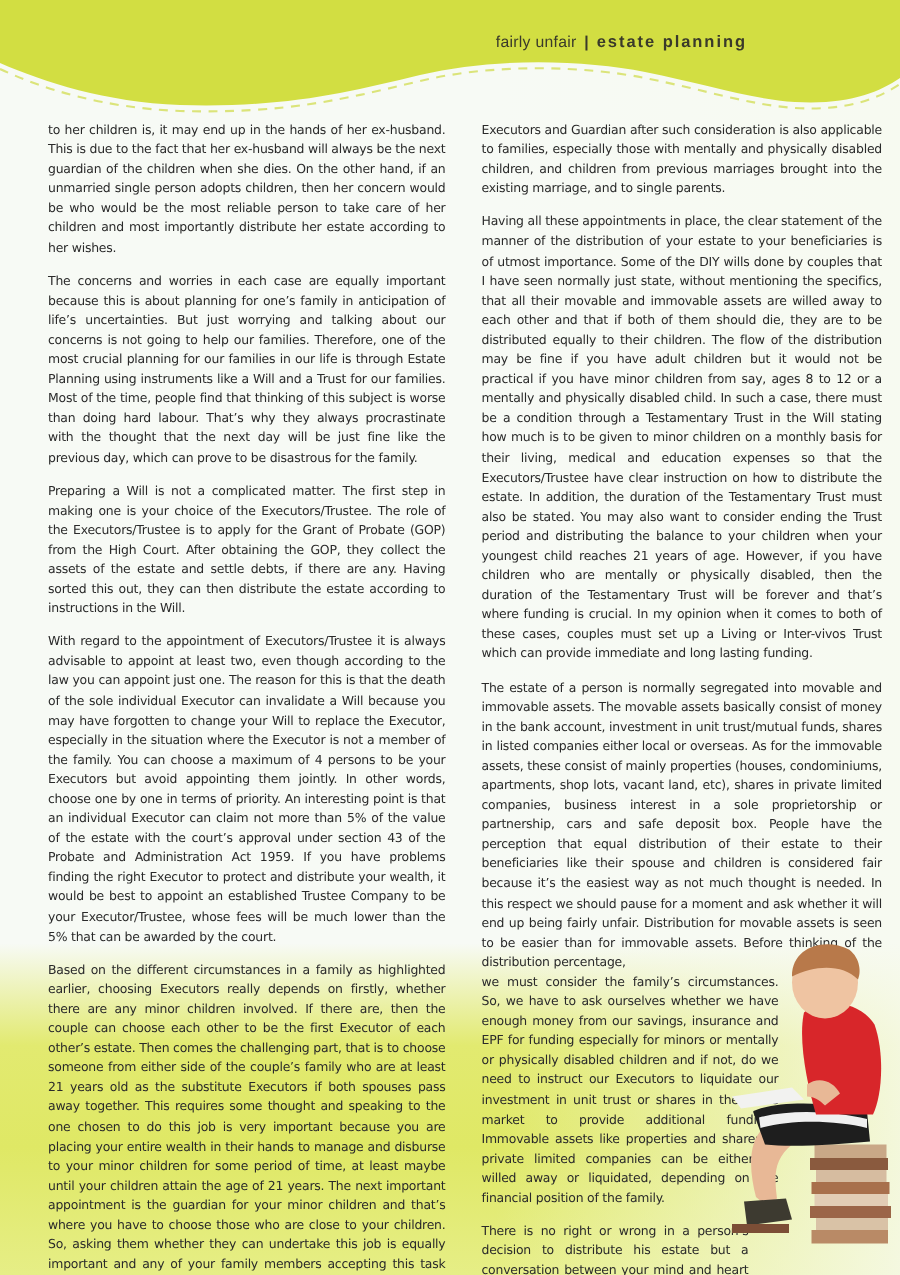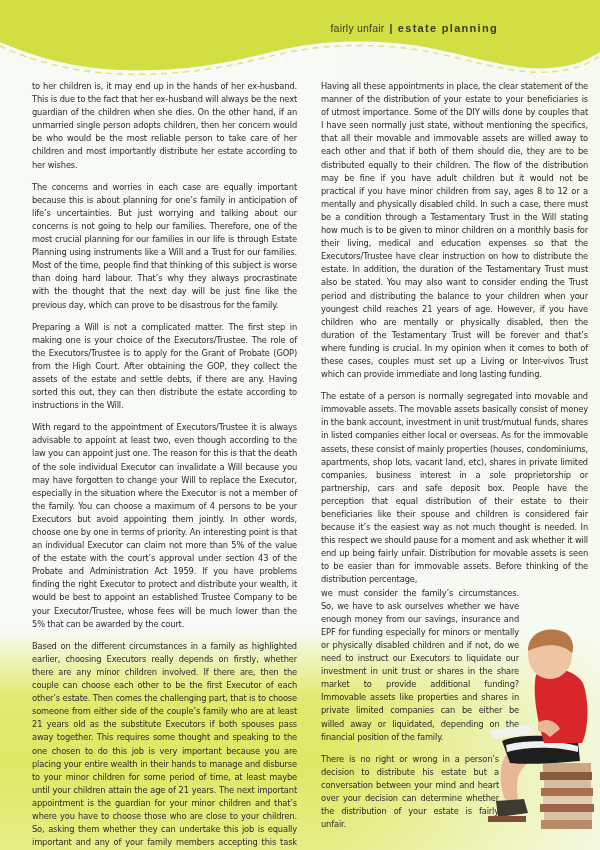--- a/index.html
+++ b/index.html
@@ -53,20 +53,21 @@
 
 <div class="col col-left">
   <p>to her children is, it may end up in the hands of her ex-husband. This is due to the fact that her ex-husband will always be the next guardian of the children when she dies. On the other hand, if an unmarried single person adopts children, then her concern would be who would be the most reliable person to take care of her children and most importantly distribute her estate according to her wishes.</p>
   <p>The concerns and worries in each case are equally important because this is about planning for one’s family in anticipation of life’s uncertainties. But just worrying and talking about our concerns is not going to help our families. Therefore, one of the most crucial planning for our families in our life is through Estate Planning using instruments like a Will and a Trust for our families. Most of the time, people find that thinking of this subject is worse than doing hard labour. That’s why they always procrastinate with the thought that the next day will be just fine like the previous day, which can prove to be disastrous for the family.</p>
   <p>Preparing a Will is not a complicated matter. The first step in making one is your choice of the Executors/Trustee. The role of the Executors/Trustee is to apply for the Grant of Probate (GOP) from the High Court. After obtaining the GOP, they collect the assets of the estate and settle debts, if there are any. Having sorted this out, they can then distribute the estate according to instructions in the Will.</p>
   <p>With regard to the appointment of Executors/Trustee it is always advisable to appoint at least two, even though according to the law you can appoint just one. The reason for this is that the death of the sole individual Executor can invalidate a Will because you may have forgotten to change your Will to replace the Executor, especially in the situation where the Executor is not a member of the family. You can choose a maximum of 4 persons to be your Executors but avoid appointing them jointly. In other words, choose one by one in terms of priority. An interesting point is that an individual Executor can claim not more than 5% of the value of the estate with the court’s approval under section 43 of the Probate and Administration Act 1959. If you have problems finding the right Executor to protect and distribute your wealth, it would be best to appoint an established Trustee Company to be your Executor/Trustee, whose fees will be much lower than the 5% that can be awarded by the court.</p>
   <p>Based on the different circumstances in a family as highlighted earlier, choosing Executors really depends on firstly, whether there are any minor children involved. If there are, then the couple can choose each other to be the first Executor of each other’s estate. Then comes the challenging part, that is to choose someone from either side of the couple’s family who are at least 21 years old as the substitute Executors if both spouses pass away together. This requires some thought and speaking to the one chosen to do this job is very important because you are placing your entire wealth in their hands to manage and disburse to your minor children for some period of time, at least maybe until your children attain the age of 21 years. The next important appointment is the guardian for your minor children and that’s where you have to choose those who are close to your children. So, asking them whether they can undertake this job is equally important and any of your family members accepting this task should also be given an allowance. It is also normal to see couples choosing a Trustee Company to be their substitute Executor for peace of mind. The decision on the choice of</p>
 </div>
 
 <div class="col col-right">
+  <p>Executors and Guardian after such consideration is also applicable to families, especially those with mentally and physically disabled children, and children from previous marriages brought into the existing marriage, and to single parents.</p>
   <p>Having all these appointments in place, the clear statement of the manner of the distribution of your estate to your beneficiaries is of utmost importance. Some of the DIY wills done by couples that I have seen normally just state, without mentioning the specifics, that all their movable and immovable assets are willed away to each other and that if both of them should die, they are to be distributed equally to their children. The flow of the distribution may be fine if you have adult children but it would not be practical if you have minor children from say, ages 8 to 12 or a mentally and physically disabled child. In such a case, there must be a condition through a Testamentary Trust in the Will stating how much is to be given to minor children on a monthly basis for their living, medical and education expenses so that the Executors/Trustee have clear instruction on how to distribute the estate. In addition, the duration of the Testamentary Trust must also be stated. You may also want to consider ending the Trust period and distributing the balance to your children when your youngest child reaches 21 years of age. However, if you have children who are mentally or physically disabled, then the duration of the Testamentary Trust will be forever and that’s where funding is crucial. In my opinion when it comes to both of these cases, couples must set up a Living or Inter-vivos Trust which can provide immediate and long lasting funding.</p>
   <p style="margin-bottom:0">The estate of a person is normally segregated into movable and immovable assets. The movable assets basically consist of money in the bank account, investment in unit trust/mutual funds, shares in listed companies either local or overseas. As for the immovable assets, these consist of mainly properties (houses, condominiums, apartments, shop lots, vacant land, etc), shares in private limited companies, business interest in a sole proprietorship or partnership, cars and safe deposit box. People have the perception that equal distribution of their estate to their beneficiaries like their spouse and children is considered fair because it’s the easiest way as not much thought is needed. In this respect we should pause for a moment and ask whether it will end up being fairly unfair. Distribution for movable assets is seen to be easier than for immovable assets. Before thinking of the distribution percentage,</p>
   <p class="wrap-narrow">we must consider the family’s circumstances. So, we have to ask ourselves whether we have enough money from our savings, insurance and EPF for funding especially for minors or mentally or physically disabled children and if not, do we need to instruct our Executors to liquidate our investment in unit trust or shares in the share market to provide additional funding? Immovable assets like properties and shares in private limited companies can be either be willed away or liquidated, depending on the financial position of the family.</p>
   <p class="wrap-narrow2"><span>There is no right or wrong in a person’s decision to distribute his estate but a conversation between your mind and heart over your decision can determine whether the distribution of your estate is fairly unfair.</span></p>
 </div>
 
 <svg class="child" viewBox="0 0 110 225">
 
   <g>
     <rect x="55" y="150" width="48" height="9" fill="#c9a887"></rect>

